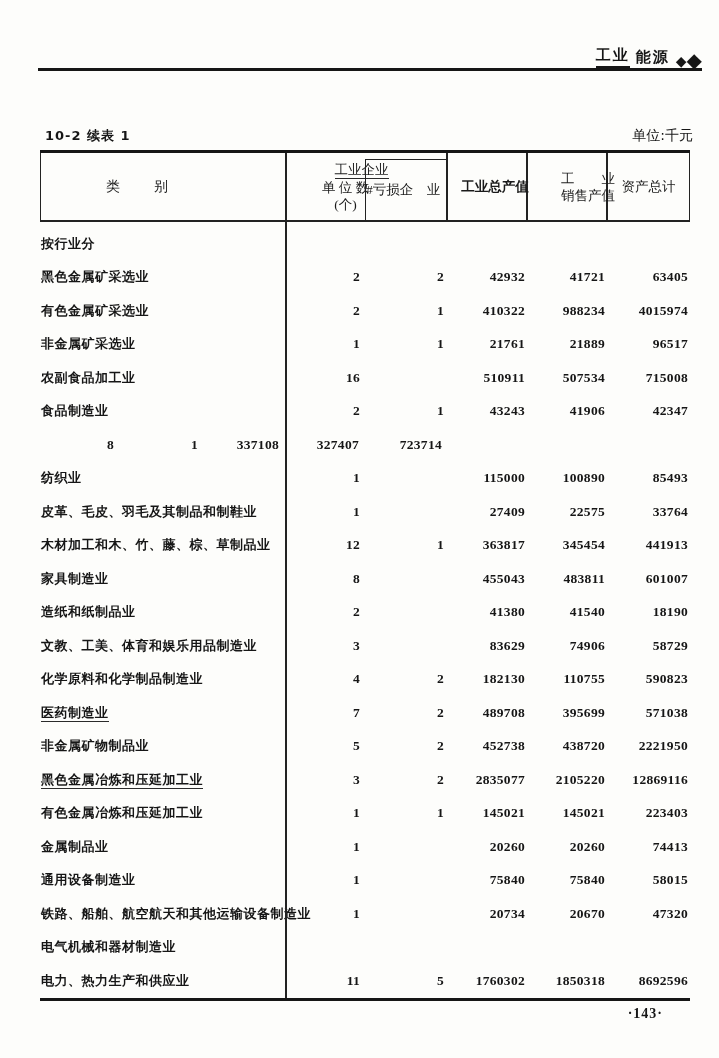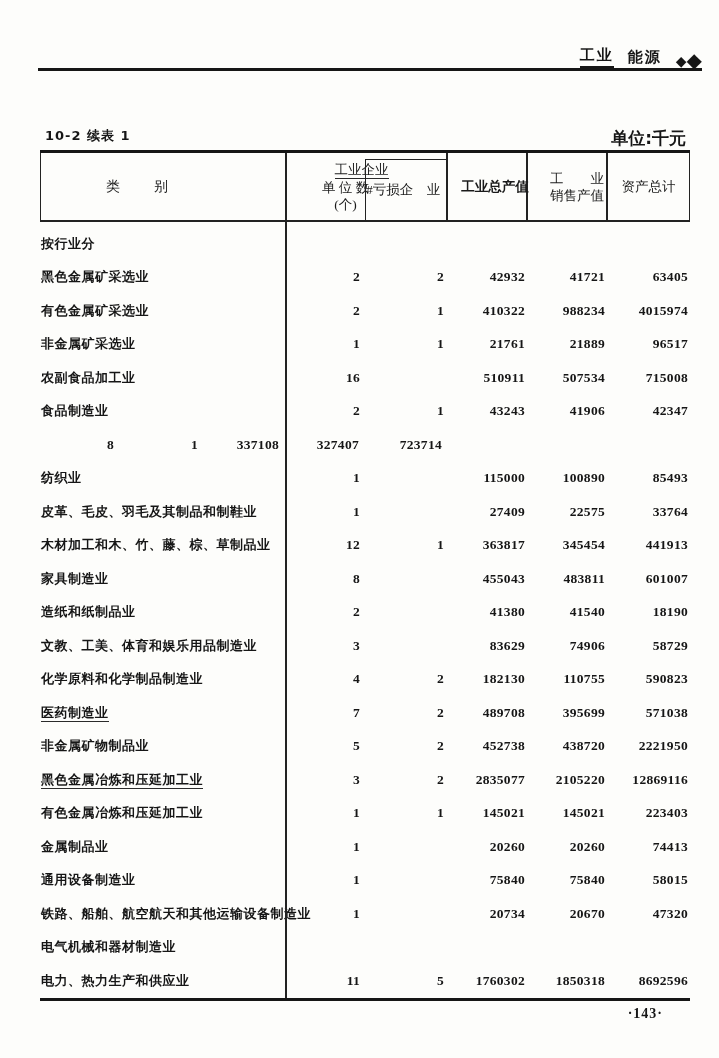--- a/index.html
+++ b/index.html
@@ -8,32 +8,32 @@
     width:719px;height:1058px;
     margin:0 auto;
     background:#fdfdfb;
     overflow:hidden;
     font-family:"DejaVu Sans","Liberation Sans",sans-serif;
     color:#161616;
   }
   
   .running-head{
     position:absolute;top:44px;right:17px;height:24px;
-    display:flex;align-items:flex-end;gap:14px;
+    display:flex;align-items:flex-end;gap:6px;
     font-weight:bold;font-size:15px;letter-spacing:2px;line-height:20px;
   }
   .running-head .sec{border-bottom:2px solid #161616;padding-bottom:1px;}
   .running-head .sec2{padding-bottom:1px;}
   .diamonds{display:flex;align-items:flex-end;line-height:14px;letter-spacing:0;}
   .diamond-sm{font-size:14px;}
   .diamond-lg{font-size:20px;line-height:16px;}
   .top-rule{position:absolute;left:38px;top:68px;width:664px;height:3px;background:#161616;}
   
   .caption-left{position:absolute;left:45px;top:127px;font-size:13px;font-weight:bold;letter-spacing:1px;text-align:center;}
-  .caption-right{position:absolute;right:33px;top:127px;font-size:17px;font-weight:bold;}
+  .caption-right{position:absolute;right:26px;top:127px;font-size:14px;font-weight:normal;}
   
   .tbl{position:absolute;left:40px;top:150px;width:650px;}
   .thead{
     position:relative;height:67px;box-sizing:content-box;
     border-top:3px solid #161616;border-bottom:2px solid #222;
     font-family:"Liberation Serif","DejaVu Serif",serif;
     font-size:13.5px;color:#1a1a1a;
   }
   .vline{position:absolute;top:0;bottom:0;width:1.5px;background:#222;}
   .vl0{left:0;width:1px;}
@@ -45,21 +45,21 @@
   .hcell{position:absolute;top:0;bottom:0;display:flex;flex-direction:column;justify-content:center;align-items:center;text-align:center;line-height:17px;}
   .hc-cat{left:0;width:196px;font-size:14px;letter-spacing:2px;}
   .hc-units{left:246px;width:119px;}
   .hc-units .uline{border-bottom:1px solid #2a2a2a;padding-bottom:0px;margin-left:32px;}
   .loss-box{
     position:absolute;left:325px;top:6px;bottom:0;width:82px;
     border-left:1.5px solid #222;border-top:1.5px solid #222;
     display:flex;flex-direction:row;justify-content:flex-start;align-items:center;line-height:18px;
   }
   .hc-output{left:407px;width:96px;font-weight:bold;}
-  .hc-sales{left:495px;width:84px;}
+  .hc-sales{left:506px;width:84px;}
   .hc-assets{left:567px;width:83px;}
   
   .tbody{position:relative;padding-top:5px;border-bottom:3px solid #161616;}
   .body-vline{position:absolute;left:245px;top:0;bottom:0;width:1.5px;background:#222;}
   .trow{display:flex;align-items:center;height:33.5px;}
   .c{box-sizing:border-box;white-space:nowrap;}
   .c.labelc{width:246px;padding-left:1px;font-size:13px;font-weight:bold;letter-spacing:0.5px;}
   .num{
     font-family:"Liberation Serif","DejaVu Serif",serif;
     font-size:13.5px;font-weight:600;text-align:right;letter-spacing:0.3px;

